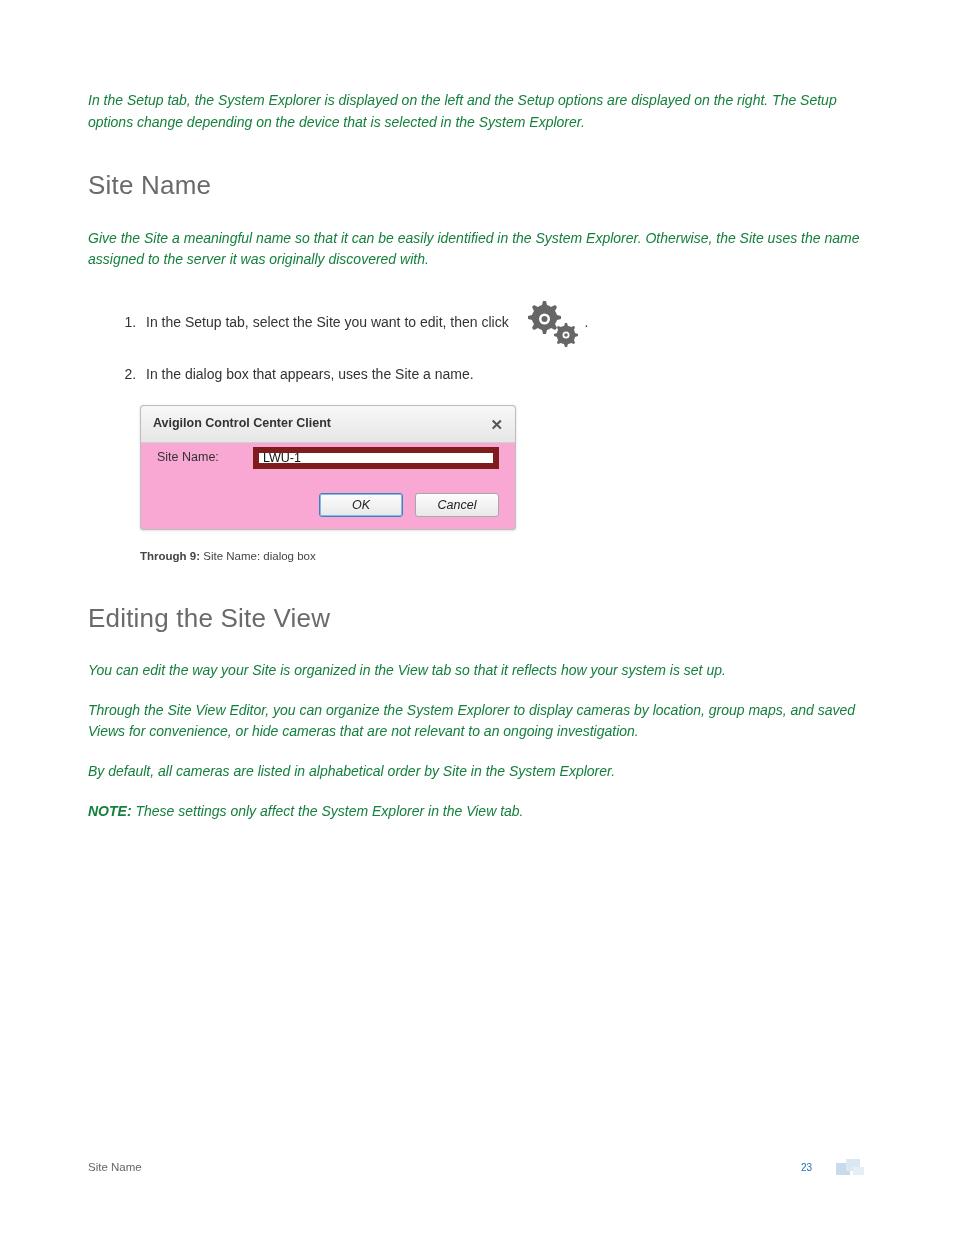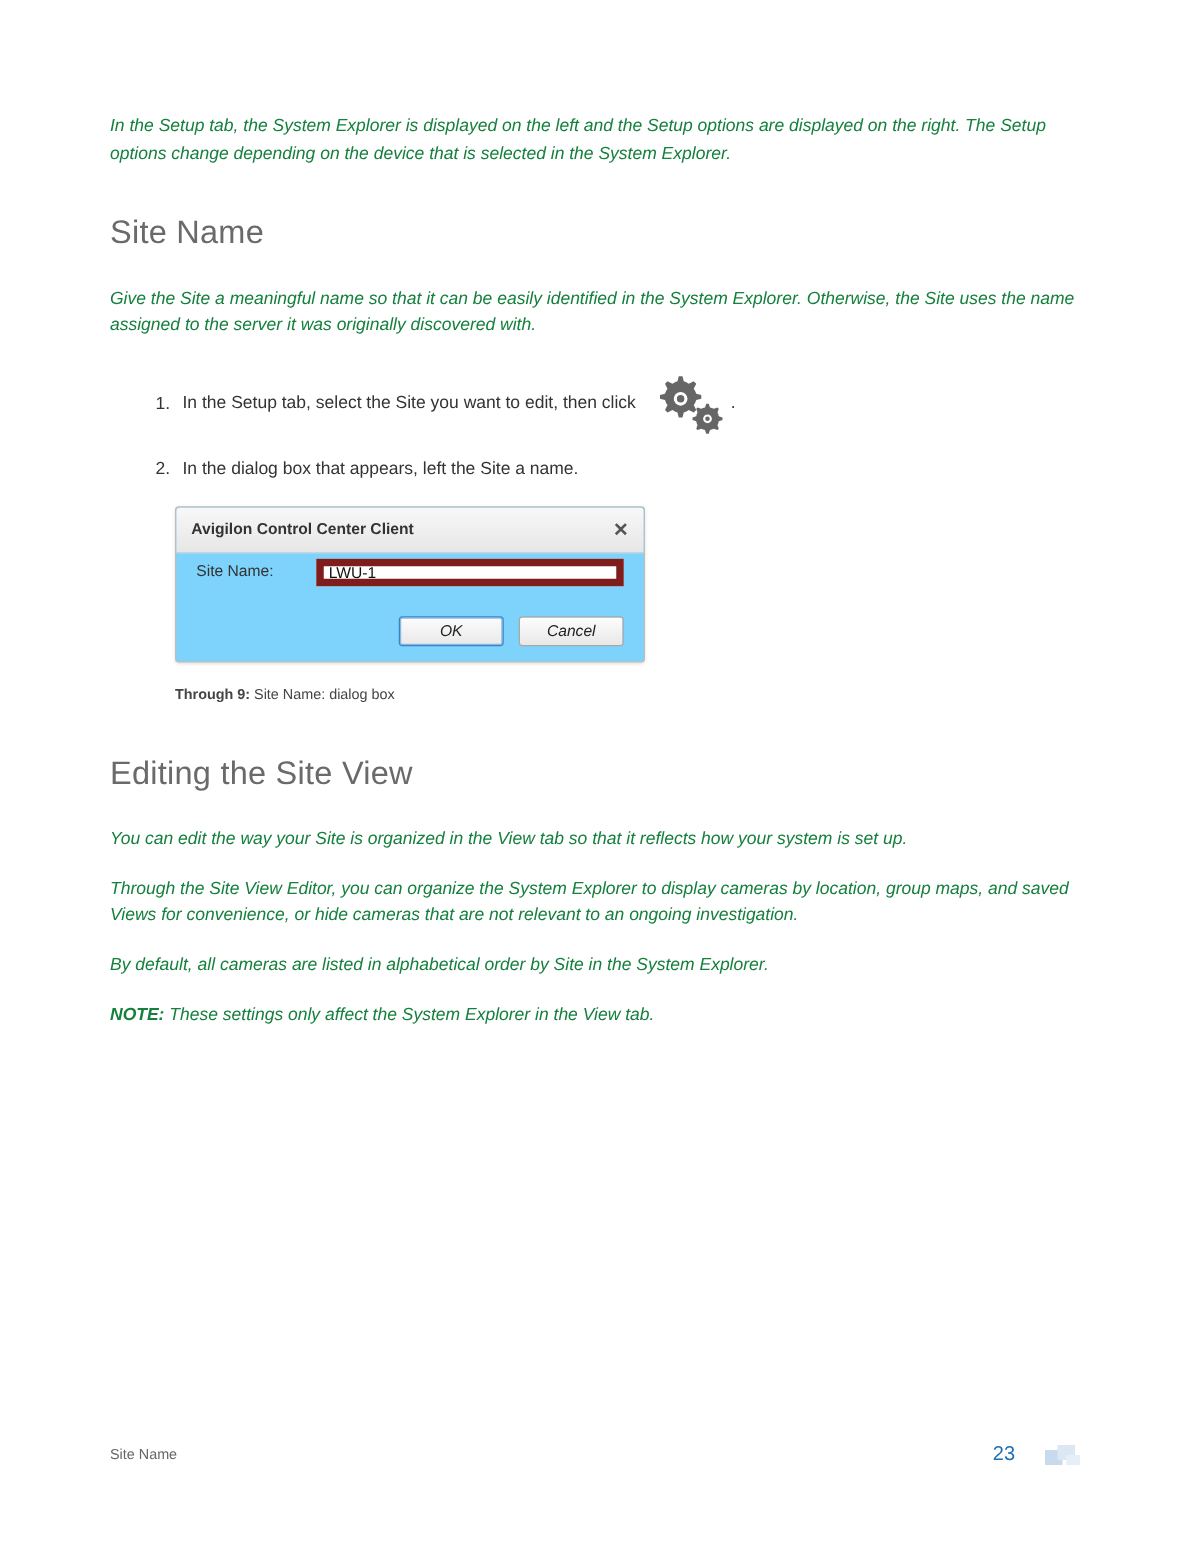--- a/index.html
+++ b/index.html
@@ -39,21 +39,21 @@
     height: 52px;
     position: relative;
     margin: 0 2px 0 6px;
   }
   .gear-icon svg { width: 64px; height: 52px; }
   .dialog {
     margin: 14px 0 18px 52px;
     width: 376px;
     border: 1px solid #bdbdbd;
     border-radius: 3px;
-    background: #7dd3fc;
+    background: #f9a8d4;
     box-shadow: 0 1px 3px rgba(0,0,0,0.12);
     font-size: 12.5px;
     color:#333;
   }
   .dialog-title {
     display:flex;
     align-items:center;
     justify-content:space-between;
     padding: 8px 12px;
     background: linear-gradient(#f8f8f8,#e6e6e6);
@@ -116,21 +116,21 @@
     position:absolute;
     left:88px;
     right:88px;
     bottom:58px;
     display:flex;
     justify-content:space-between;
     align-items:center;
     font-size: 11.5px;
     color:#666;
   }
-  .footer .pgnum { color:#1f6fb2; margin-right:18px; font-size:16px; }
+  .footer .pgnum { color:#1f6fb2; margin-right:18px; font-size:10px; }
   .footer-right { display:flex; align-items:center; gap:6px;}
   .footer-deco { width:30px; height:18px; position:relative; }
   .footer-deco span{position:absolute; background:#c8dbec;}
   .footer-deco .a{left:0;top:4px;width:14px;height:12px;}
   .footer-deco .b{left:10px;top:0;width:14px;height:12px; background:#dbe8f3;}
   .footer-deco .c{left:17px;top:8px;width:11px;height:8px; background:#e6eff7;}
 </style>
 </head>
 <body>
 
@@ -149,21 +149,21 @@
           <path d="M24 4 l3 0 l1 4 a12 12 0 0 1 4 2 l4 -2 l2 2 l-2 4 a12 12 0 0 1 2 4 l4 1 l0 3 l-4 1 a12 12 0 0 1 -2 4 l2 4 l-2 2 l-4 -2 a12 12 0 0 1 -4 2 l-1 4 l-3 0 l-1 -4 a12 12 0 0 1 -4 -2 l-4 2 l-2 -2 l2 -4 a12 12 0 0 1 -2 -4 l-4 -1 l0 -3 l4 -1 a12 12 0 0 1 2 -4 l-2 -4 l2 -2 l4 2 a12 12 0 0 1 4 -2 z"></path>
           <circle cx="25.5" cy="22" r="5.5" fill="#fff"></circle>
           <circle cx="25.5" cy="22" r="3" fill="#666"></circle>
           <path d="M46 26 l2 0 l1 3 a8 8 0 0 1 3 1 l3 -1 l1 1 l-1 3 a8 8 0 0 1 1 3 l3 1 l0 2 l-3 1 a8 8 0 0 1 -1 3 l1 3 l-1 1 l-3 -1 a8 8 0 0 1 -3 1 l-1 3 l-2 0 l-1 -3 a8 8 0 0 1 -3 -1 l-3 1 l-1 -1 l1 -3 a8 8 0 0 1 -1 -3 l-3 -1 l0 -2 l3 -1 a8 8 0 0 1 1 -3 l-1 -3 l1 -1 l3 1 a8 8 0 0 1 3 -1 z"></path>
           <circle cx="47" cy="38" r="3.5" fill="#fff"></circle>
           <circle cx="47" cy="38" r="1.8" fill="#666"></circle>
         </g>
       </svg>
     </span><span>.</span>
   </li>
-  <li>In the dialog box that appears, left the Site a name.</li>
+  <li>In the dialog box that appears, uses the Site a name.</li>
 </ol>
 
 <div class="dialog">
   <div class="dialog-title">
     <span>Avigilon Control Center Client</span>
     <span class="dialog-close">✕</span>
   </div>
   <div class="dialog-body">
     <div class="field-row">
       <span class="field-label">Site Name:</span>

